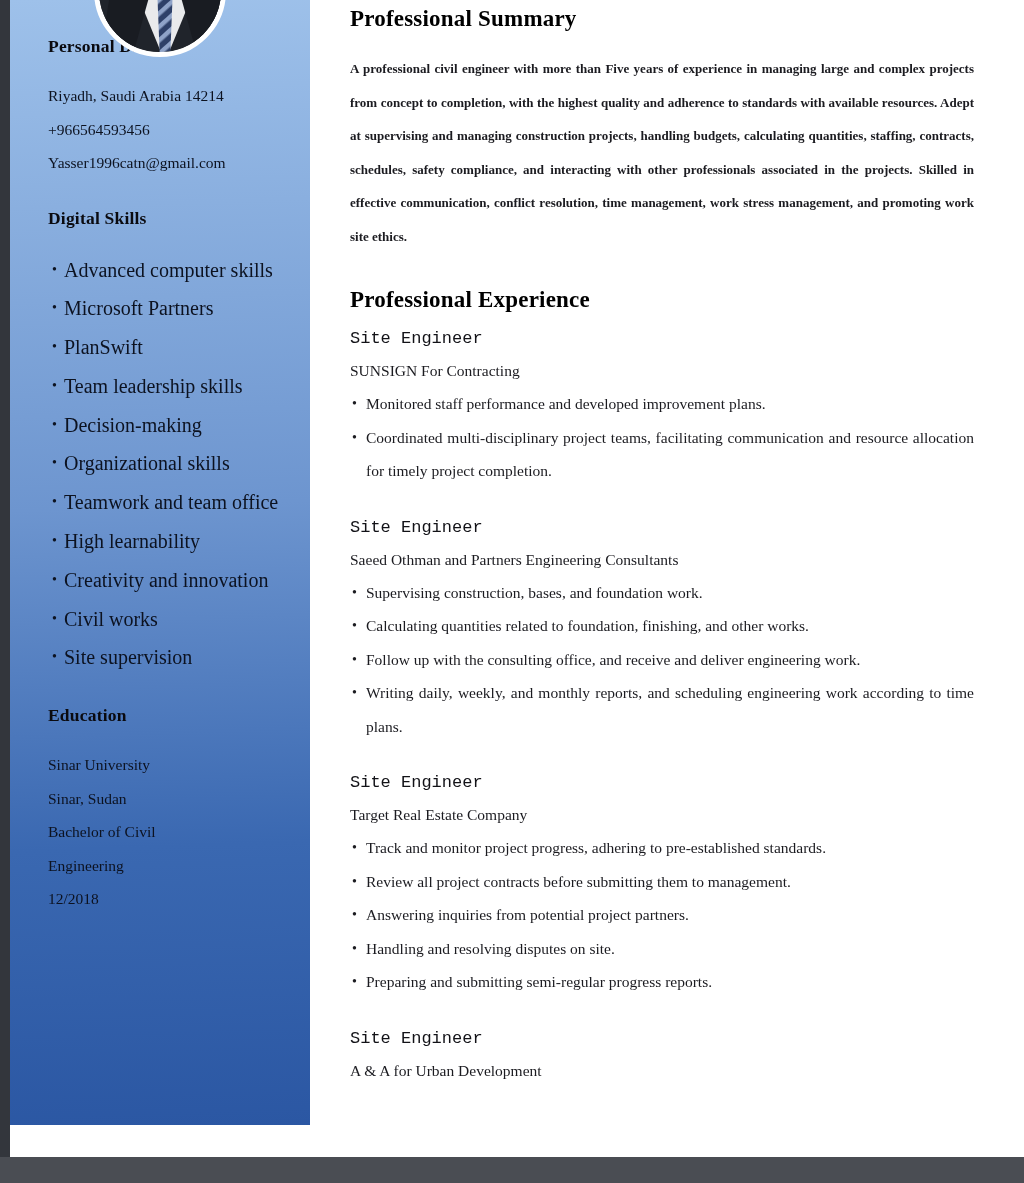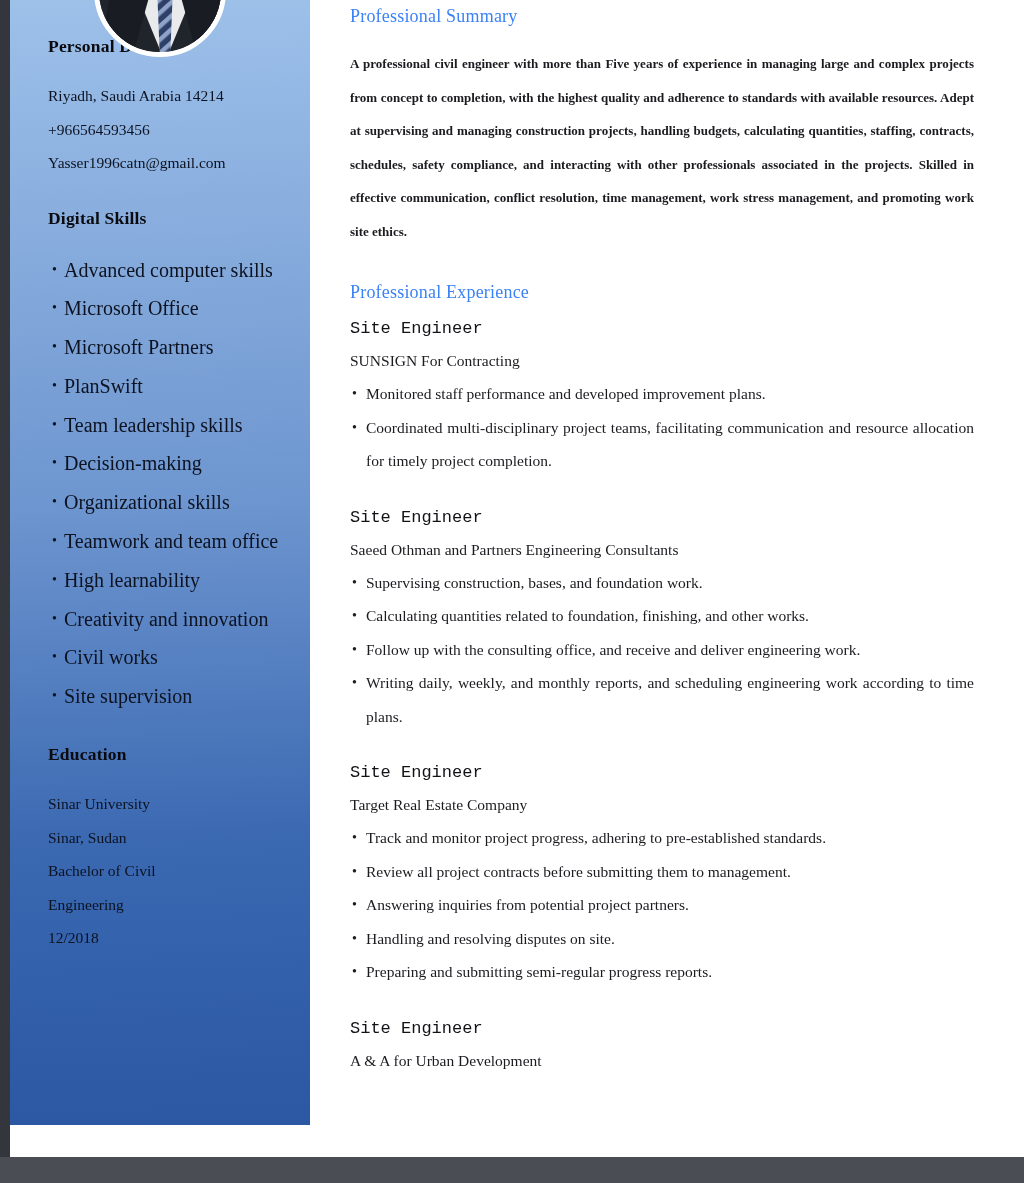--- a/index.html
+++ b/index.html
@@ -46,21 +46,21 @@
   .skills-list li::before {
     content:"•"; position:absolute; left:0; top:0; font-size:14px;
   }
   .edu-line { font-size:15.5px; line-height:33.5px; }
 
   
   .content {
     position:absolute; left:340px; top:0; width:624px;
   }
   .sec-heading {
-    font-size:18px; font-weight:normal; color:#3b82f6; letter-spacing:0.2px;
+    font-size:23px; font-weight:bold; color:#000000; letter-spacing:0.2px;
   }
   .summary-heading { margin-top:6px; }
   .summary-text {
     margin-top:20px; font-size:13px; line-height:33.5px;
     text-align:justify; color:#1b1b20;font-weight:bold;
   }
   .experience-heading { margin-top:34px; }
   .job { margin-top:14px; }
   .job + .job { margin-top:28px; }
   .job-title { font-size:17px; font-weight:normal; color:#121217; line-height:24px;font-family:Liberation Mono, monospace; }
@@ -101,21 +101,20 @@
 
     <h2 class="side-heading">Personal Data</h2>
     <p class="contact-line">Riyadh, Saudi Arabia 14214</p>
     <p class="contact-line">+966564593456</p>
     <p class="contact-line">Yasser1996catn@gmail.com</p>
 
     <div class="side-gap"></div>
     <h2 class="side-heading">Digital Skills</h2>
     <ul class="skills-list">
       <li>Advanced computer skills</li>
-      <li>Microsoft Office</li>
       <li>Microsoft Partners</li>
       <li>PlanSwift</li>
       <li>Team leadership skills</li>
       <li>Decision-making</li>
       <li>Organizational skills</li>
       <li>Teamwork and team office</li>
       <li>High learnability</li>
       <li>Creativity and innovation</li>
       <li>Civil works</li>
       <li>Site supervision</li>

